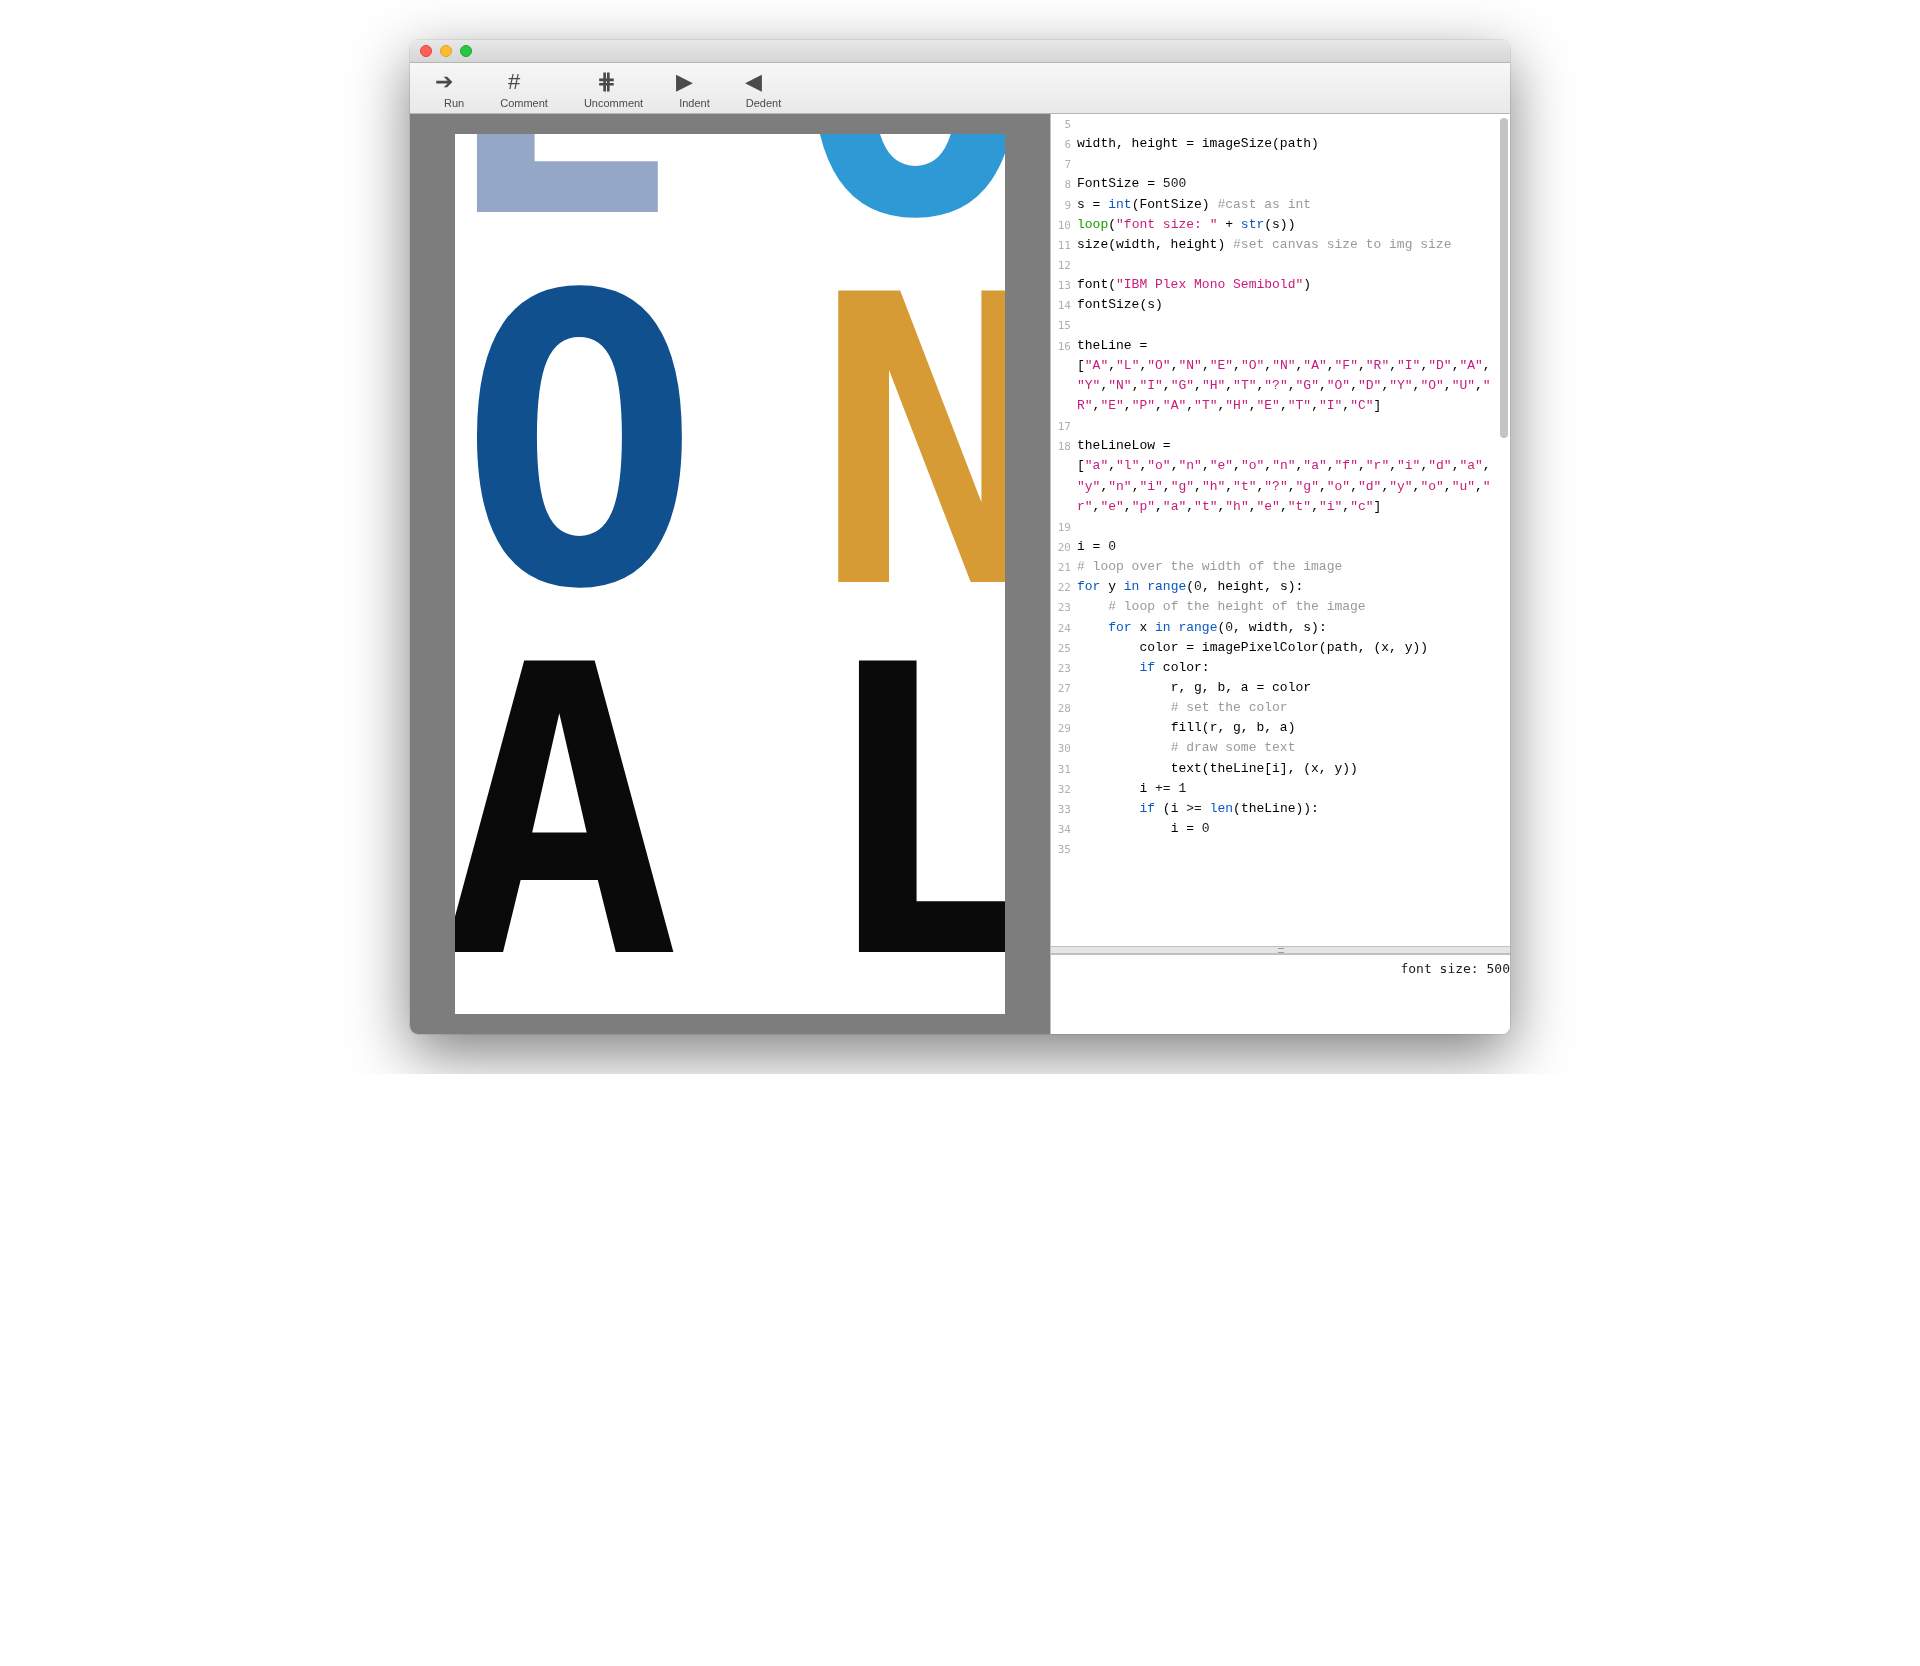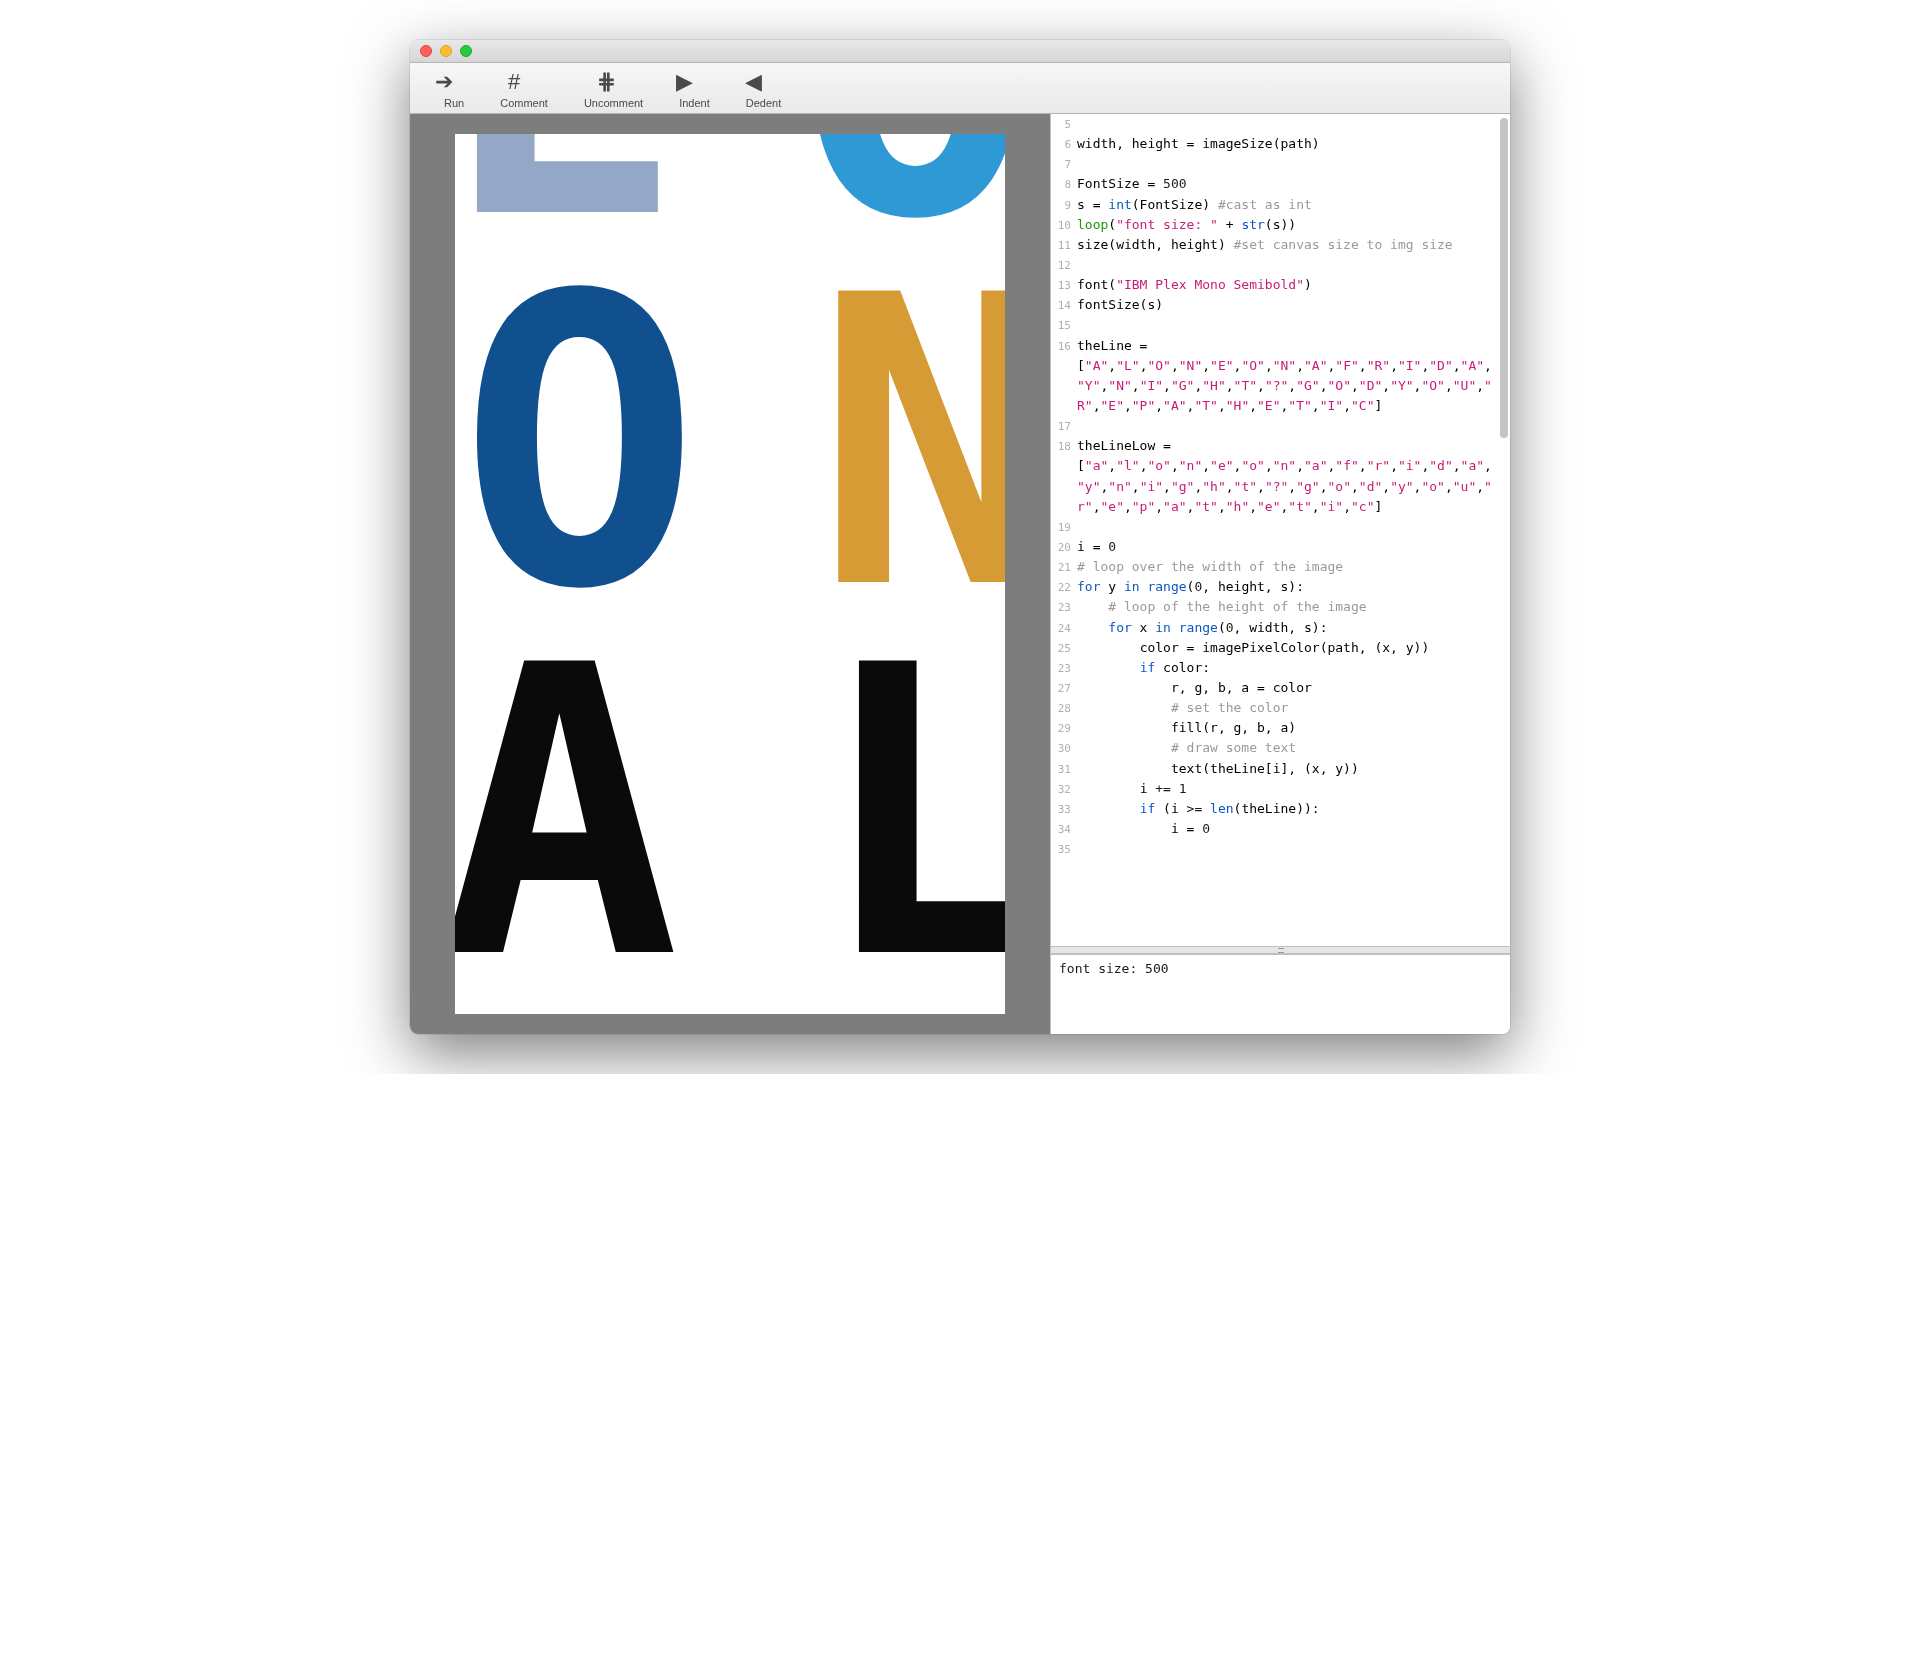--- a/index.html
+++ b/index.html
@@ -109,35 +109,37 @@
     text-align:right;
     color:#b0b0b0;
     padding-right:6px;
     user-select:none;
     font-size:11px;
     padding-top:2px;
   }
   .code {
     flex:1;
     padding-right:14px;
+    font-family:Liberation Mono, monospace;
   }
   .kw { color:#0a57c2; }
   .num { color:#1a1a1a; }
   .str { color:#c81b7a; }
   .fn { color:#1c9a00; }
   .cm { color:#9a9a9a; }
   .op { color:#1a1a1a; }
   .console {
     height:80px;
     border-top:1px solid #c0c0c0;
     background:#fff;
     font-family:"Menlo","Consolas",monospace;
     font-size:13px;
-    padding:6px 8px;
+    padding:6px 0;
     color:#1a1a1a;
+    text-align:right;
   }
   .splitter-v {
     height:8px; background:#e5e5e5; border-top:1px solid #c0c0c0; border-bottom:1px solid #c0c0c0;
     display:flex; align-items:center; justify-content:center;
   }
   .splitter-v::after{content:"";width:6px;height:3px;border-top:1px solid #9a9a9a;border-bottom:1px solid #9a9a9a;}
   .scrollbar-track {
     position:absolute; right:2px; top:4px; bottom:4px; width:10px;
     background:transparent;
   }

